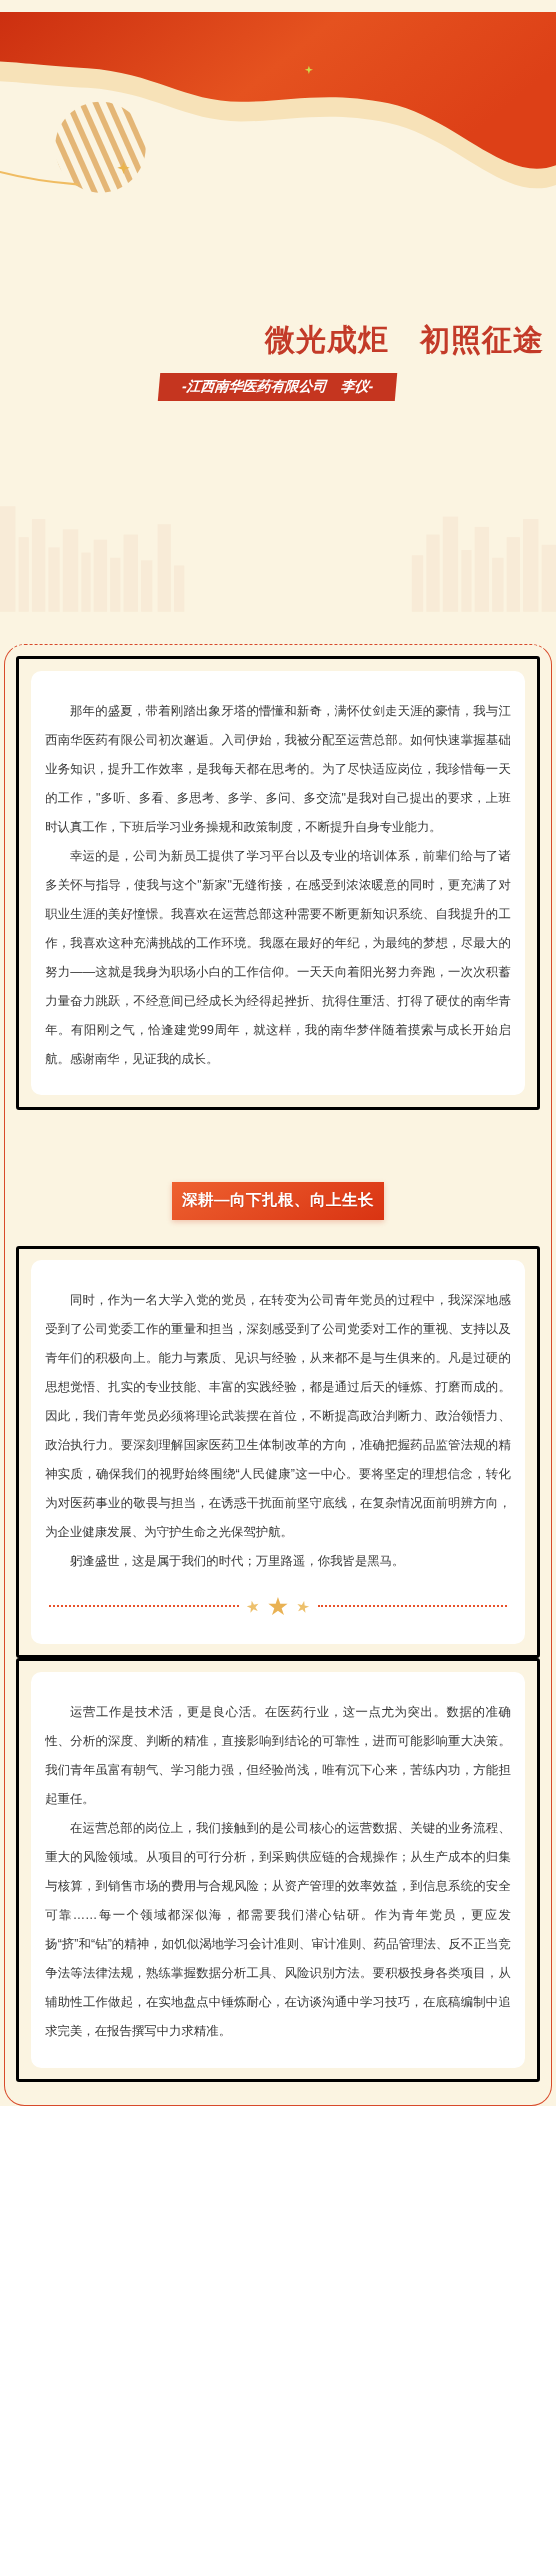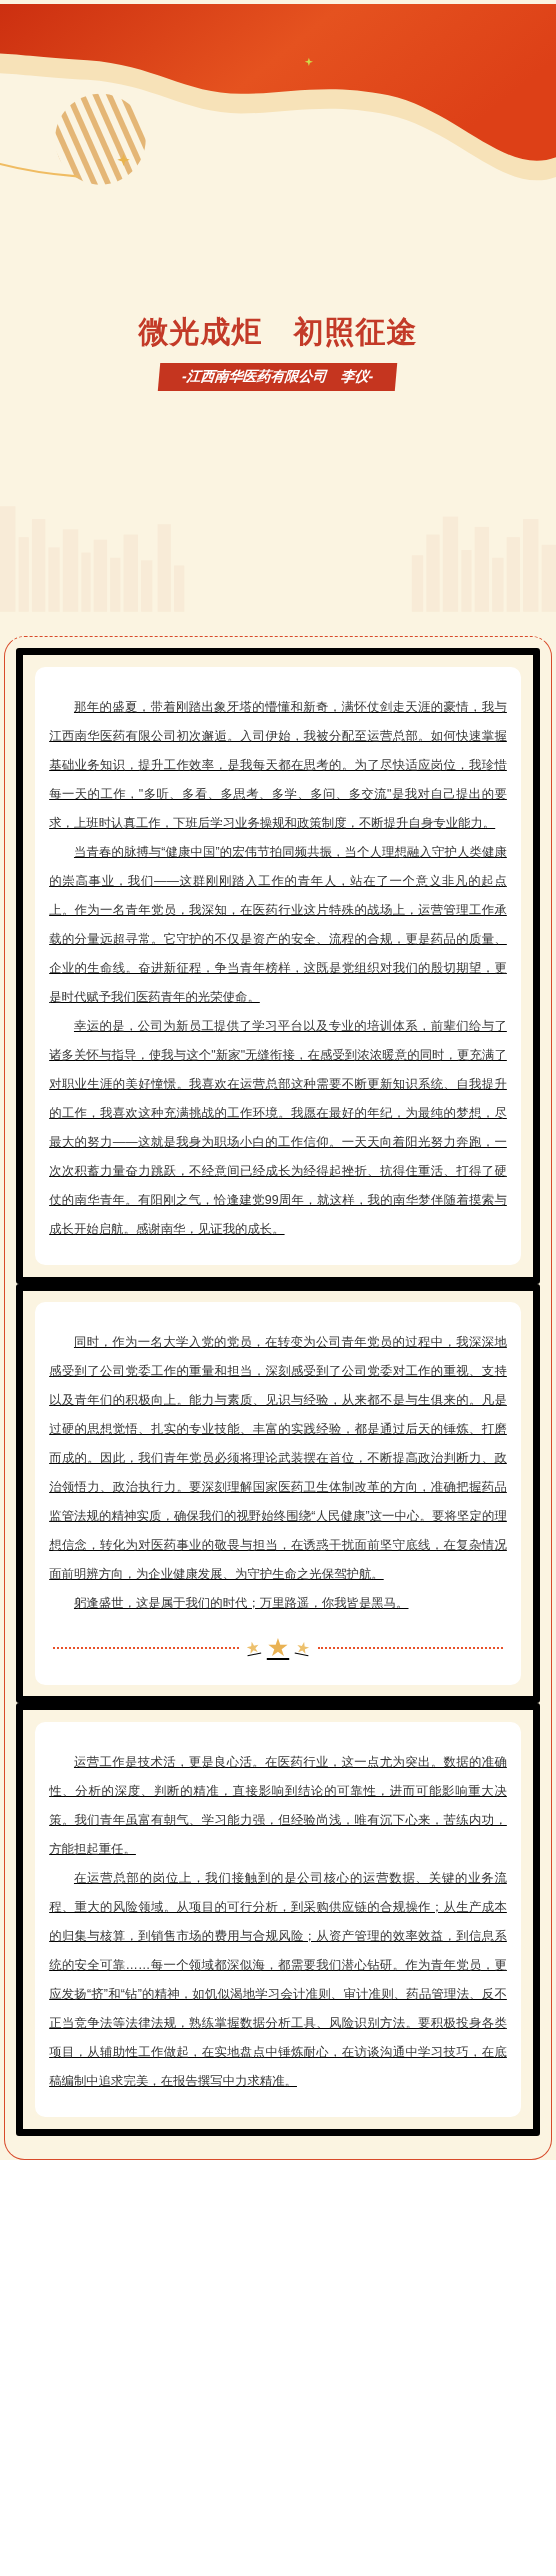--- a/index.html
+++ b/index.html
@@ -1,32 +1,32 @@
 <!DOCTYPE html>
 <html style="font-size:8.2px"><head>
 <meta charset="utf-8">
 <style>
   html,body{margin:0;padding:0;background:#ffffff;}
   .page{position:relative;width:556px;background:#FBF4E1;overflow:hidden;
         font-family:"Liberation Sans","DejaVu Sans",sans-serif;}
   
   .hero{position:relative;height:386px;}
   .hero-wave{position:absolute;top:0;left:0;display:block;}
-  .page-title{position:relative;margin:4px;padding-top:308px;text-align:center;
+  .page-title{position:relative;margin:12px;padding-top:308px;text-align:right;
               font-size:30px;font-weight:900;color:#C33A28;letter-spacing:1px;}
   .author-badge{position:relative;display:table;margin:10.3px auto 0;background:#C5351F;
                 color:#fff;font-size:14px;font-weight:700;font-style:italic;
                 padding:5.2px 23px;transform:skewX(-5deg);}
   
   .city{position:absolute;top:488px;left:0;opacity:.55;}
   
   .wrapper{position:relative;margin:246px 4.1px 0;border:1px solid #D84A2A;
            border-top-style:dashed;border-radius:20.6px;padding:6.2px 5.2px 23px;}
   
-  .card{border:7px solid #000000;border-radius:3px;margin:0 6.2px;text-decoration:underline;}
+  .card{border:3px solid #000000;border-radius:3px;margin:0 6.2px;}
   .card-inner{background:#ffffff;border-radius:10.3px;margin:11.3px;padding:26px 14.4px 21.6px;}
   .para{margin:0;font-size:12.4px;line-height:29px;text-indent:2em;color:#383838;
         text-align:justify;}
   
   .star-divider{display:flex;align-items:center;gap:7.2px;margin:17.5px 4.1px 3.1px;}
   .dline{flex:1;height:0;border-top:2.1px dotted #E8512A;}
   .star{color:#EDC06C;font-size:15.5px;line-height:1;}
   .star.left{transform:rotate(-12deg);}
   .star.right{transform:rotate(12deg);}
   .star.mid{font-size:25px;color:#E9B254;}
@@ -113,25 +113,31 @@
         <rect x="1016" y="60" width="30" height="180"></rect>
       <rect x="1052" y="110" width="28" height="130"></rect>
     </g>
   </svg>
 
   <main class="wrapper">
 
     <section class="card" style="margin-top:5.2px;">
       <div class="card-inner">
         <p class="para">那年的盛夏，带着刚踏出象牙塔的懵懂和新奇，满怀仗剑走天涯的豪情，我与江西南华医药有限公司初次邂逅。入司伊始，我被分配至运营总部。如何快速掌握基础业务知识，提升工作效率，是我每天都在思考的。为了尽快适应岗位，我珍惜每一天的工作，"多听、多看、多思考、多学、多问、多交流"是我对自己提出的要求，上班时认真工作，下班后学习业务操规和政策制度，不断提升自身专业能力。</p>
-        <p class="para">当青春的脉搏与“健康中国”的宏伟节拍同频共振，当个人理想融入守护人类健康的崇高事业，我们——这群刚刚踏入工作的青年人，站在了一个意义非凡的起点上。作为一名青年党员，我深知，在医药行业这片特殊的战场上，运营管理工作承载的分量远超寻常。它守护的不仅是资产的安全、流程的合规，更是药品的质量、企业的生命线。奋进新征程，争当青年榜样，这既是党组织对我们的殷切期望，更是时代赋予我们医药青年的光荣使命。</p>
         <p class="para">幸运的是，公司为新员工提供了学习平台以及专业的培训体系，前辈们给与了诸多关怀与指导，使我与这个"新家"无缝衔接，在感受到浓浓暖意的同时，更充满了对职业生涯的美好憧憬。我喜欢在运营总部这种需要不断更新知识系统、自我提升的工作，我喜欢这种充满挑战的工作环境。我愿在最好的年纪，为最纯的梦想，尽最大的努力——这就是我身为职场小白的工作信仰。一天天向着阳光努力奔跑，一次次积蓄力量奋力跳跃，不经意间已经成长为经得起挫折、抗得住重活、打得了硬仗的南华青年。有阳刚之气，恰逢建党99周年，就这样，我的南华梦伴随着摸索与成长开始启航。感谢南华，见证我的成长。</p>
       </div>
     </section>
 
+    <div class="banner-wrap g1">
+      <div class="banner">
+        <span class="bk tr"></span>
+        <span class="bk bl"></span>
+        <h2>深耕—向下扎根、向上生长</h2>
+      </div>
+    </div>
 
     <section class="card">
       <div class="card-inner">
         <p class="para">同时，作为一名大学入党的党员，在转变为公司青年党员的过程中，我深深地感受到了公司党委工作的重量和担当，深刻感受到了公司党委对工作的重视、支持以及青年们的积极向上。能力与素质、见识与经验，从来都不是与生俱来的。凡是过硬的思想觉悟、扎实的专业技能、丰富的实践经验，都是通过后天的锤炼、打磨而成的。因此，我们青年党员必须将理论武装摆在首位，不断提高政治判断力、政治领悟力、政治执行力。要深刻理解国家医药卫生体制改革的方向，准确把握药品监管法规的精神实质，确保我们的视野始终围绕“人民健康”这一中心。要将坚定的理想信念，转化为对医药事业的敬畏与担当，在诱惑干扰面前坚守底线，在复杂情况面前明辨方向，为企业健康发展、为守护生命之光保驾护航。</p>
         <p class="para">躬逢盛世，这是属于我们的时代；万里路遥，你我皆是黑马。</p>
         <div class="star-divider">
           <span class="dline"></span>
           <span class="star left">★</span>
           <span class="star mid">★</span>
           <span class="star right">★</span>

